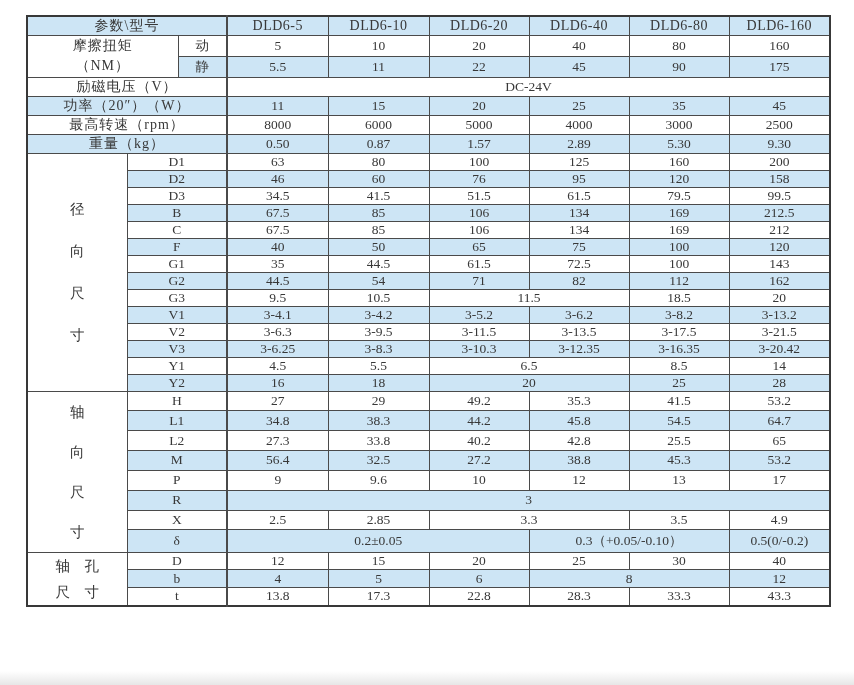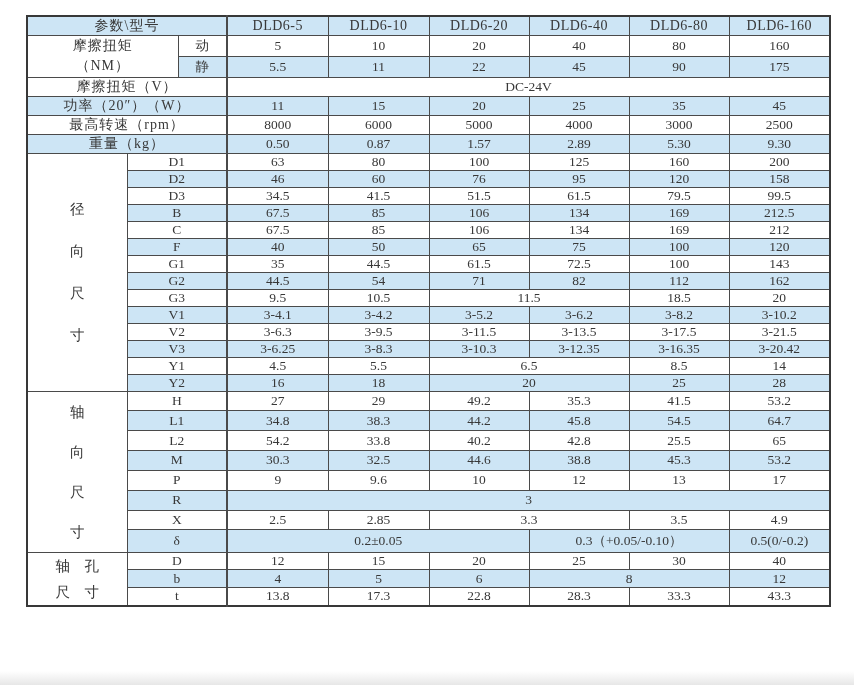--- a/index.html
+++ b/index.html
@@ -96,21 +96,21 @@
         <tr>
           <td class="sub">静</td>
           <td class="first-data">5.5</td>
           <td>11</td>
           <td>22</td>
           <td>45</td>
           <td>90</td>
           <td>175</td>
         </tr>
         <tr>
-          <td colspan="3" class="lbl">摩擦扭矩（V）</td>
+          <td colspan="3" class="lbl">励磁电压（V）</td>
           <td colspan="6" class="first-data">DC-24V</td>
         </tr>
         <tr>
           <td colspan="3" class="lbl">功率（20″）（W）</td>
           <td class="first-data">11</td>
           <td>15</td>
           <td>20</td>
           <td>25</td>
           <td>35</td>
           <td>45</td>
@@ -217,21 +217,21 @@
           <td>18.5</td>
           <td>20</td>
         </tr>
         <tr>
           <td colspan="2" class="sub">V1</td>
           <td class="first-data">3-4.1</td>
           <td>3-4.2</td>
           <td>3-5.2</td>
           <td>3-6.2</td>
           <td>3-8.2</td>
-          <td>3-10.2</td>
+          <td>3-13.2</td>
         </tr>
         <tr>
           <td colspan="2" class="sub">V2</td>
           <td class="first-data">3-6.3</td>
           <td>3-9.5</td>
           <td>3-11.5</td>
           <td>3-13.5</td>
           <td>3-17.5</td>
           <td>3-21.5</td>
         </tr>
@@ -277,32 +277,32 @@
           <td colspan="2" class="sub">L1</td>
           <td class="first-data">34.8</td>
           <td>38.3</td>
           <td>44.2</td>
           <td>45.8</td>
           <td>54.5</td>
           <td>64.7</td>
         </tr>
         <tr>
           <td colspan="2" class="sub">L2</td>
-          <td class="first-data">54.2</td>
+          <td class="first-data">27.3</td>
           <td>33.8</td>
           <td>40.2</td>
           <td>42.8</td>
           <td>25.5</td>
           <td>65</td>
         </tr>
         <tr>
           <td colspan="2" class="sub">M</td>
-          <td class="first-data">30.3</td>
+          <td class="first-data">56.4</td>
           <td>32.5</td>
-          <td>44.6</td>
+          <td>27.2</td>
           <td>38.8</td>
           <td>45.3</td>
           <td>53.2</td>
         </tr>
         <tr>
           <td colspan="2" class="sub">P</td>
           <td class="first-data">9</td>
           <td>9.6</td>
           <td>10</td>
           <td>12</td>

